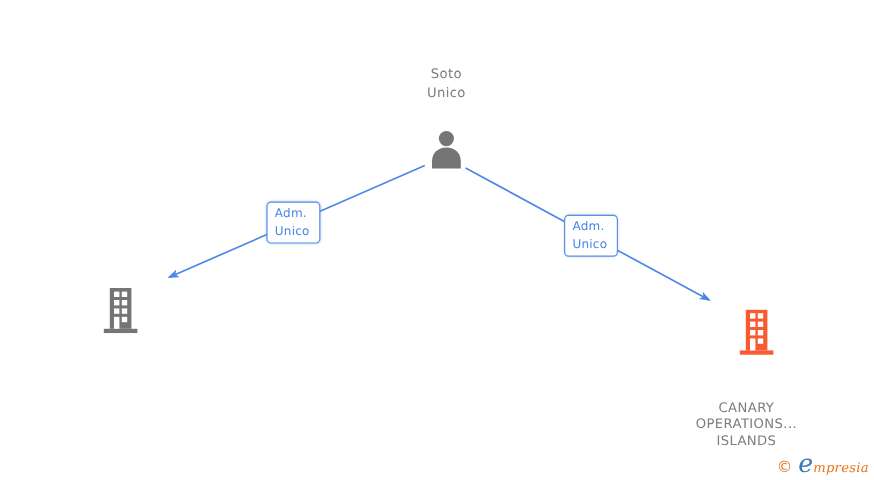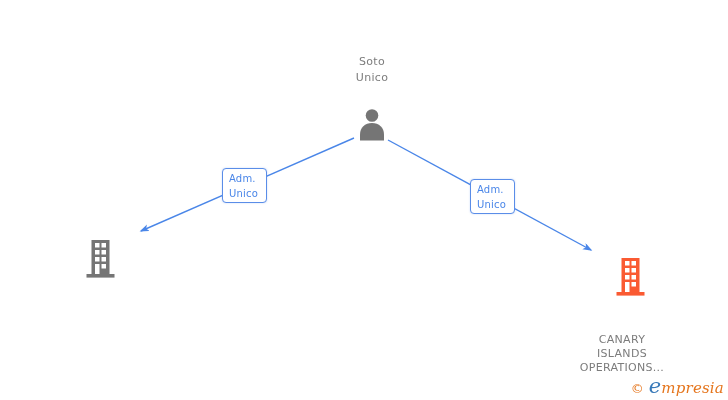--- a/index.html
+++ b/index.html
@@ -47,21 +47,21 @@
     position:absolute;right:4px;bottom:3px;
     display:flex;align-items:baseline;cursor:pointer;
   }
   .brand .copy{color:#e5761e;font-size:13px;margin-right:5px;}
   .brand .e{
     font-family:"DejaVu Serif","Liberation Serif",serif;font-style:italic;
     color:#3879b8;font-size:21px;line-height:20px;
   }
   .brand .rest{
     font-family:"DejaVu Serif","Liberation Serif",serif;font-style:italic;
-    color:#e5761e;font-size:15px;letter-spacing:.2px;
+    color:#e5761e;font-size:11px;letter-spacing:.2px;
   }
 </style>
 </head>
 <body>
 
 <div class="stage">
 
   <svg class="edges" viewBox="0 0 728 400">
     <defs>
       <marker id="arrowhead" markerWidth="11" markerHeight="9" refX="8" refY="3.5" orient="auto" markerUnits="userSpaceOnUse">
@@ -126,22 +126,22 @@
         <rect x="9.5" y="10" width="4.5" height="4.5"></rect>
         <rect x="16" y="10" width="4.5" height="4.5"></rect>
         <rect x="9.5" y="17" width="4.5" height="4.5"></rect>
         <rect x="16" y="17" width="4.5" height="4.5"></rect>
         <rect x="16" y="24" width="4.5" height="4.5"></rect>
         <rect x="9.5" y="24" width="4.5" height="10"></rect>
       </g>
     </svg>
     <div class="company-name">
       <div>CANARY</div>
+      <div>OPERATIONS...</div>
       <div>ISLANDS</div>
-      <div>OPERATIONS...</div>
     </div>
   </div>
 
   <div class="brand">
     <span class="copy">©</span>
     <span class="e">e</span>
     <span class="rest">mpresia</span>
   </div>
 
 </div>

